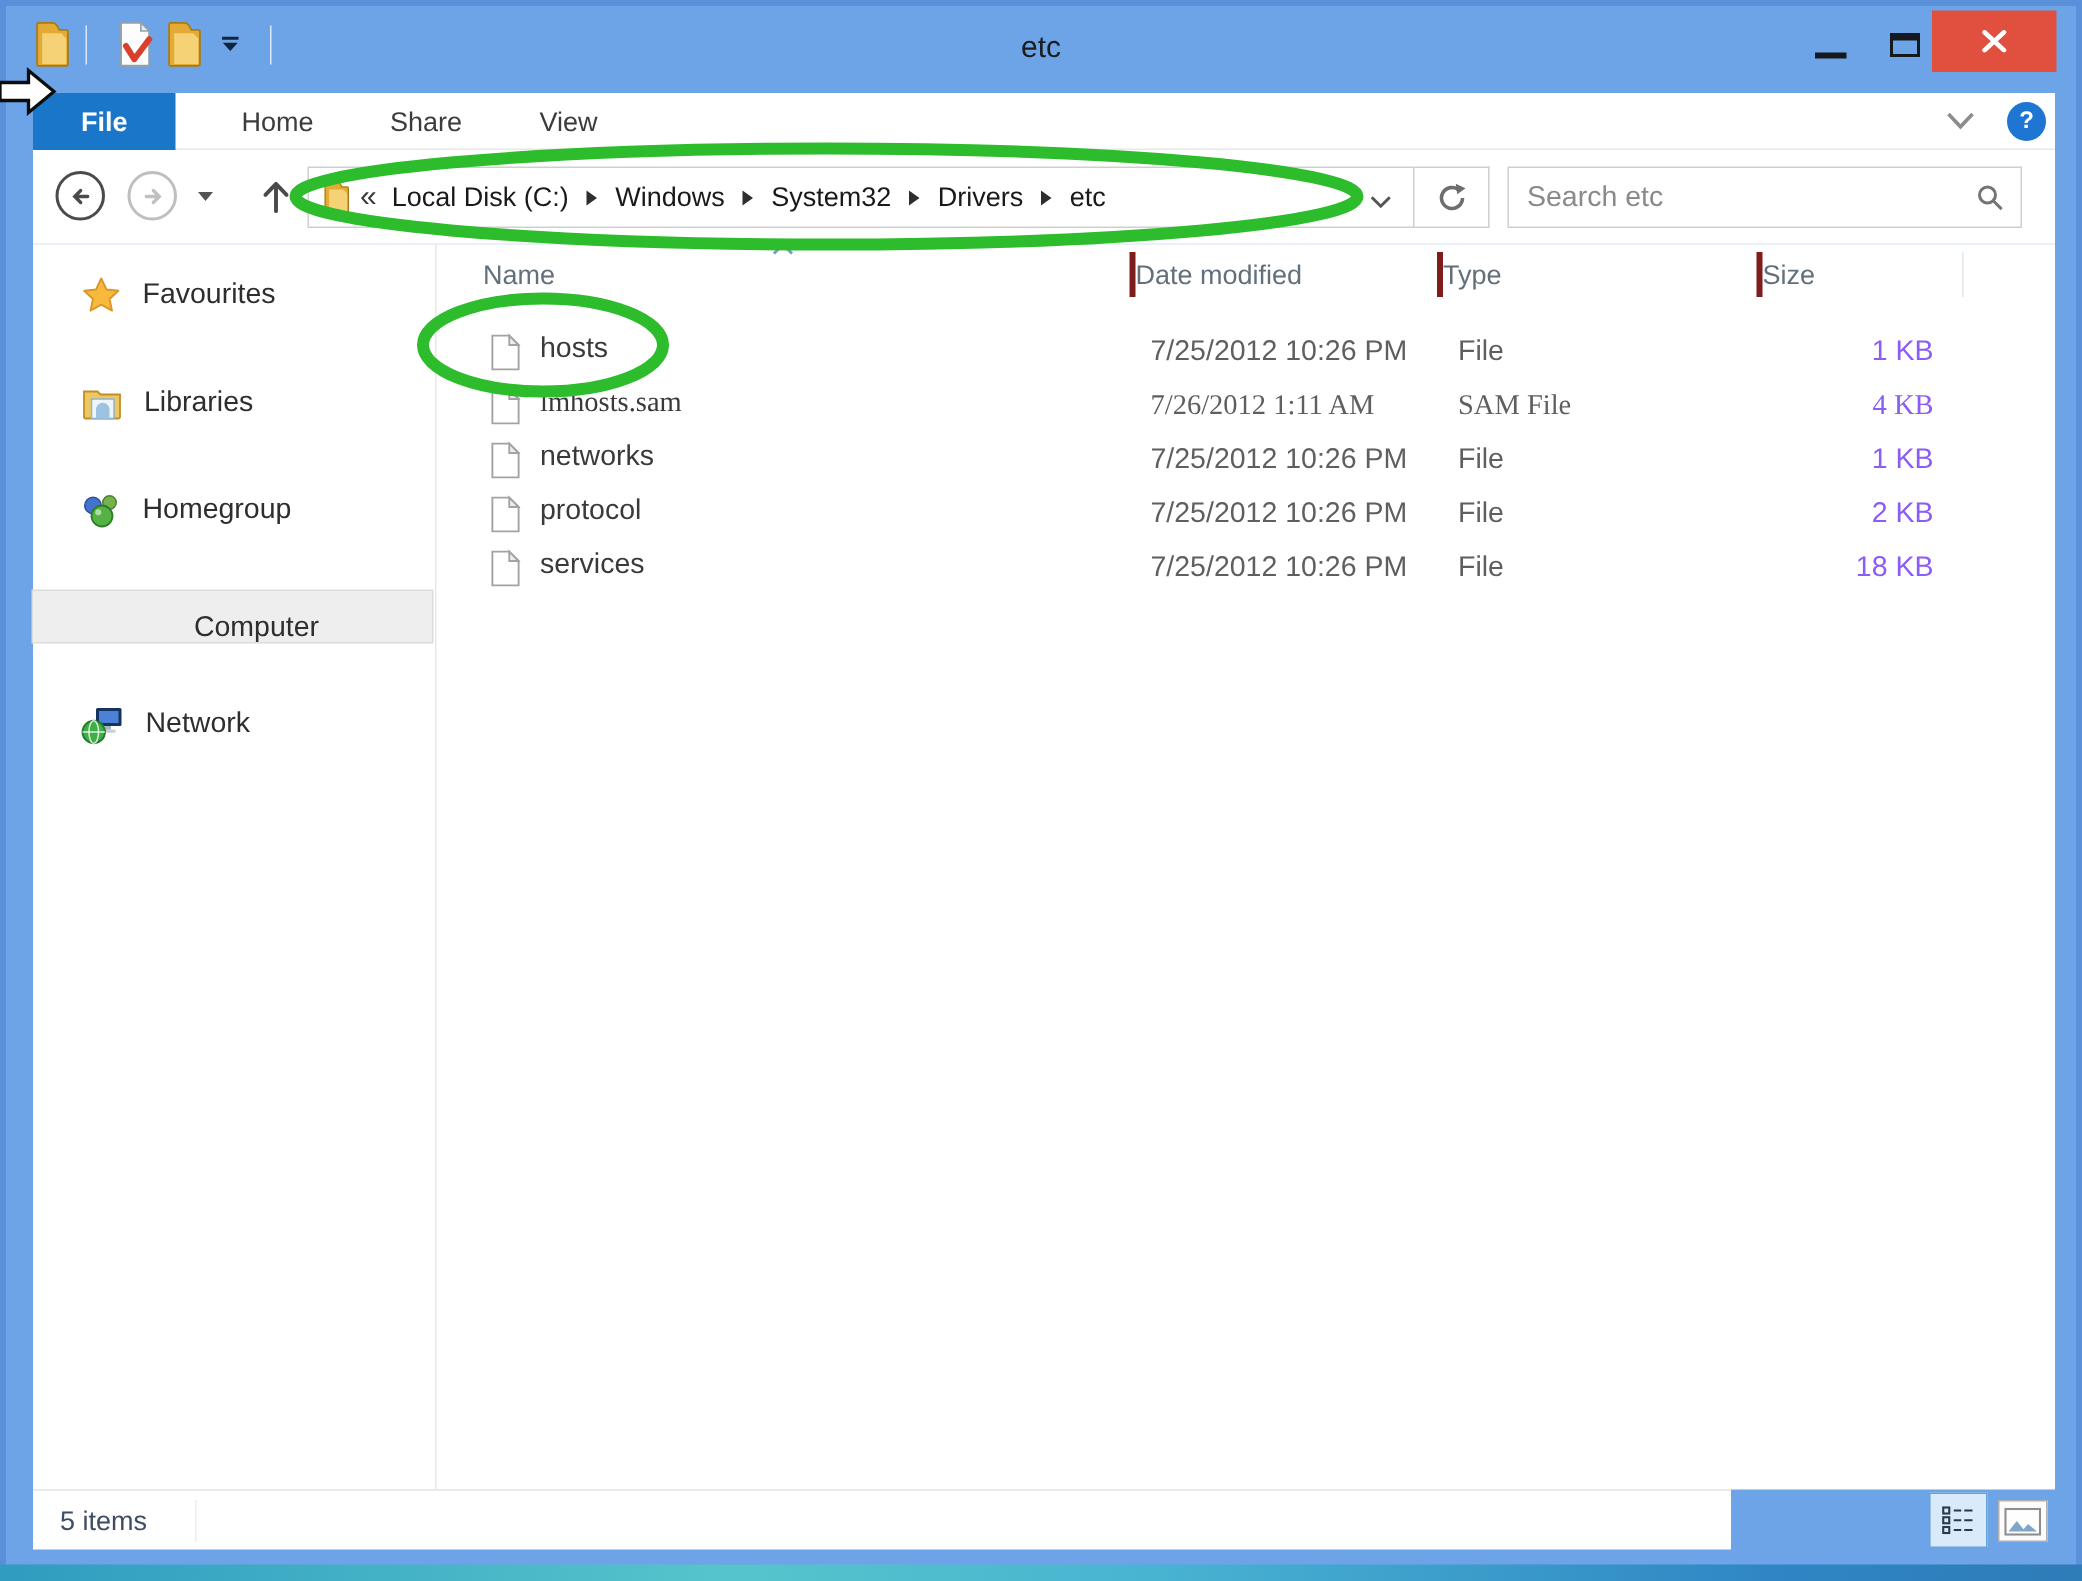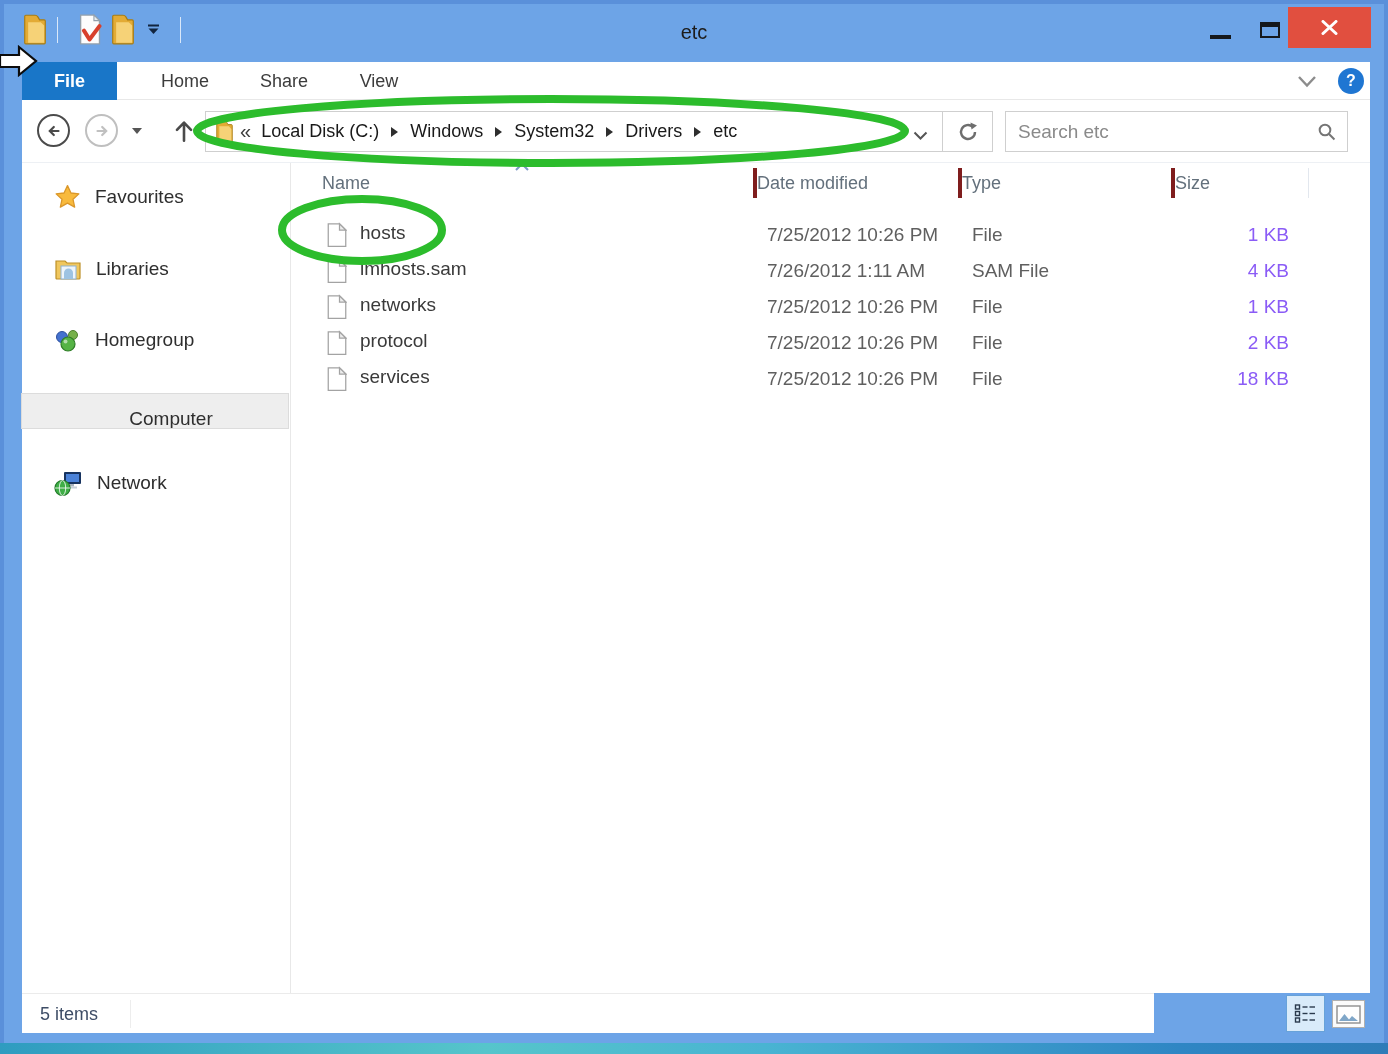--- a/index.html
+++ b/index.html
@@ -272,21 +272,21 @@
           <path d="M1 1h9l5 5v13H1z" fill="#fff" stroke="#a3a3a3" stroke-width="1"></path>
           <path d="M10 1v5h5z" fill="#ededed" stroke="#a3a3a3" stroke-width="1"></path>
         </svg>
         <span>hosts</span>
       </div>
       <div class="cell-dim">7/25/2012 10:26 PM</div>
       <div class="cell-dim">File</div>
       <div class="cell-size">1 KB</div>
     </div>
 
-    <div class="abs row-grid" style="top:90px;">
+    <div class="abs row-grid" style="top:90px;font-family:Liberation Serif, serif;">
       <div class="cell-name">
         <svg width="20" height="26" viewBox="0 0 16 20">
           <path d="M1 1h9l5 5v13H1z" fill="#fff" stroke="#a3a3a3" stroke-width="1"></path>
           <path d="M10 1v5h5z" fill="#ededed" stroke="#a3a3a3" stroke-width="1"></path>
         </svg>
         <span>lmhosts.sam</span>
       </div>
       <div class="cell-dim">7/26/2012 1:11 AM</div>
       <div class="cell-dim">SAM File</div>
       <div class="cell-size">4 KB</div>

